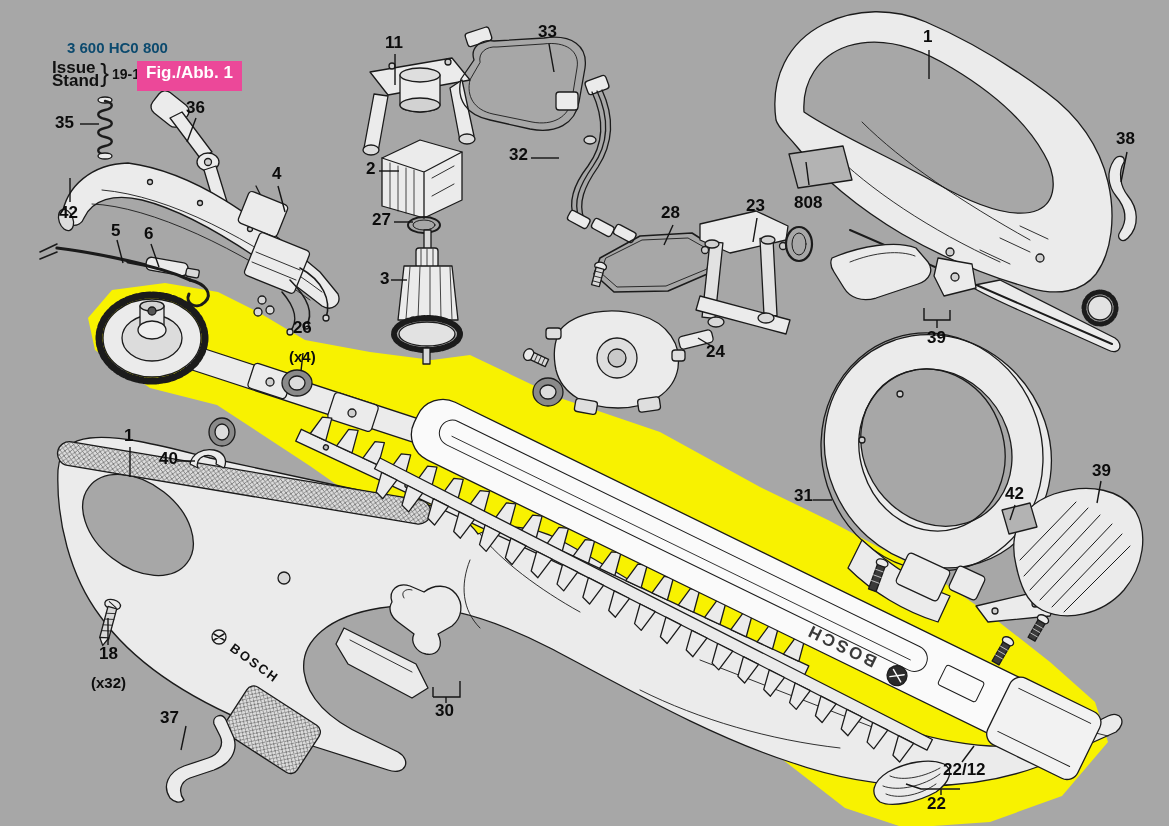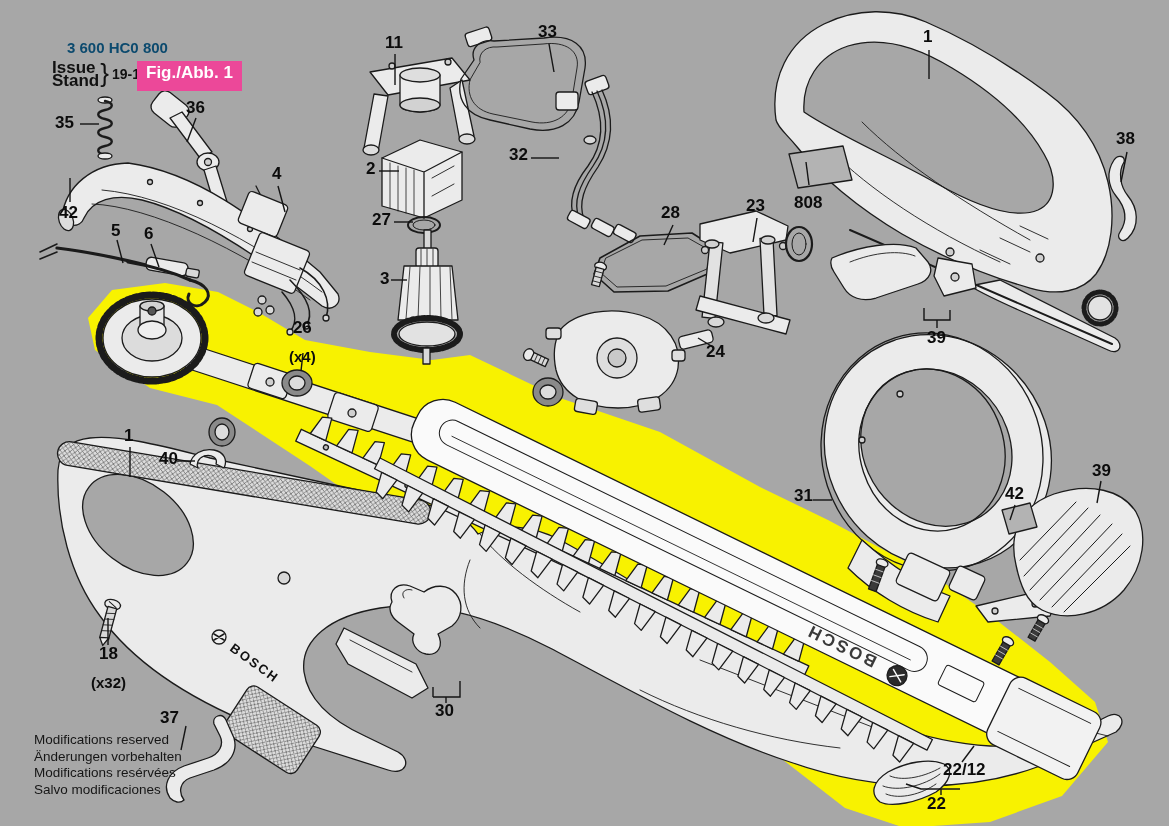--- a/index.html
+++ b/index.html
@@ -427,26 +427,20 @@
   <div class="hdr-issue">
     <div class="lines">
       <div>Issue</div>
       <div>Stand</div>
     </div>
     <div class="brace">}</div>
     <div class="date">19-11-26</div>
   </div>
   <div class="figbox">Fig./Abb. 1</div>
 
-  <div class="footer">
-    <div>Modifications reserved</div>
-    <div>Änderungen vorbehalten</div>
-    <div>Modifications resérvées</div>
-    <div>Salvo modificaciones</div>
-  </div>
 
   <div class="plabel" style="left:55px;top:115px">35</div>
   <div class="plabel" style="left:186px;top:100px">36</div>
   <div class="plabel" style="left:59px;top:205px">42</div>
   <div class="plabel" style="left:111px;top:223px">5</div>
   <div class="plabel" style="left:144px;top:226px">6</div>
   <div class="plabel" style="left:272px;top:166px">4</div>
   <div class="plabel" style="left:385px;top:35px">11</div>
   <div class="plabel" style="left:366px;top:161px">2</div>
   <div class="plabel" style="left:372px;top:212px">27</div>

